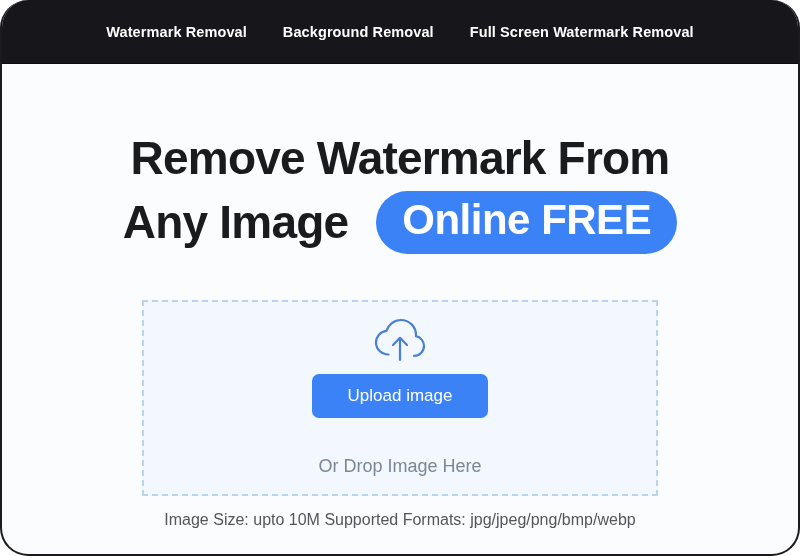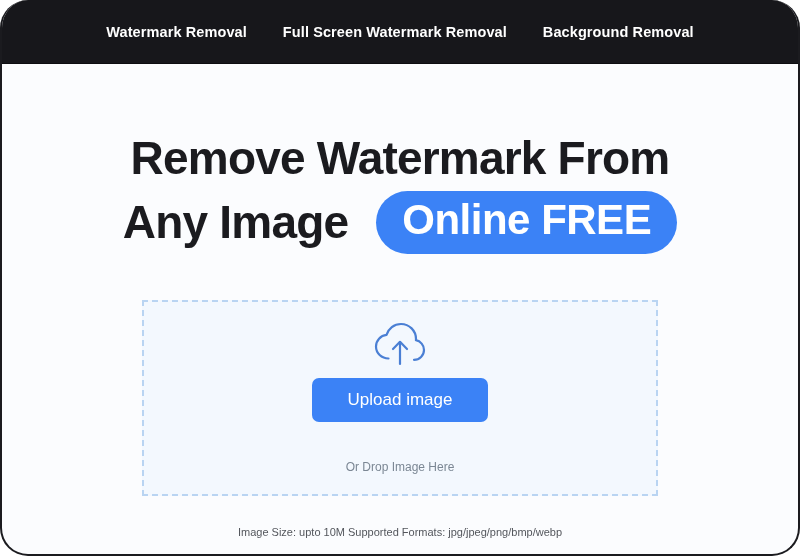--- a/index.html
+++ b/index.html
@@ -124,47 +124,47 @@
     font-weight: normal;
     padding: 0 36px;
     height: 44px;
     line-height: 44px;
     cursor: pointer;
     white-space: nowrap;
   }
   .drop-hint {
     margin-top: 38px;
     color: #7b8794;
-    font-size: 12px;
+    font-size: 18px;
   }
 
   
   .footnotes {
     text-align: center;
-    margin-top: 28px;
+    margin-top: 12px;
     color: #53565c;
-    font-size: 11px;
+    font-size: 16px;
     line-height: 1.5;
   }
   .footnote-line { display: block; white-space: nowrap; }
   .foot-link {
     color: #53565c;
     text-decoration: underline;
     cursor: pointer;
   }
 </style>
 </head>
 <body>
 
 <div class="page-frame">
 
   <div class="topnav">
     <a class="nav-link" href="#">Watermark Removal</a>
+    <a class="nav-link" href="#">Background Removal</a>
     <a class="nav-link" href="#">Full Screen Watermark Removal</a>
-    <a class="nav-link" href="#">Background Removal</a>
   </div>
 
   <div class="main">
 
     <h1 class="hero">
       <span class="hero-line">Remove Watermark From</span>
       <span class="hero-line-2">
         <span class="hero-line">Any Image</span>
         <span class="hero-pill">Online FREE</span>
       </span>

